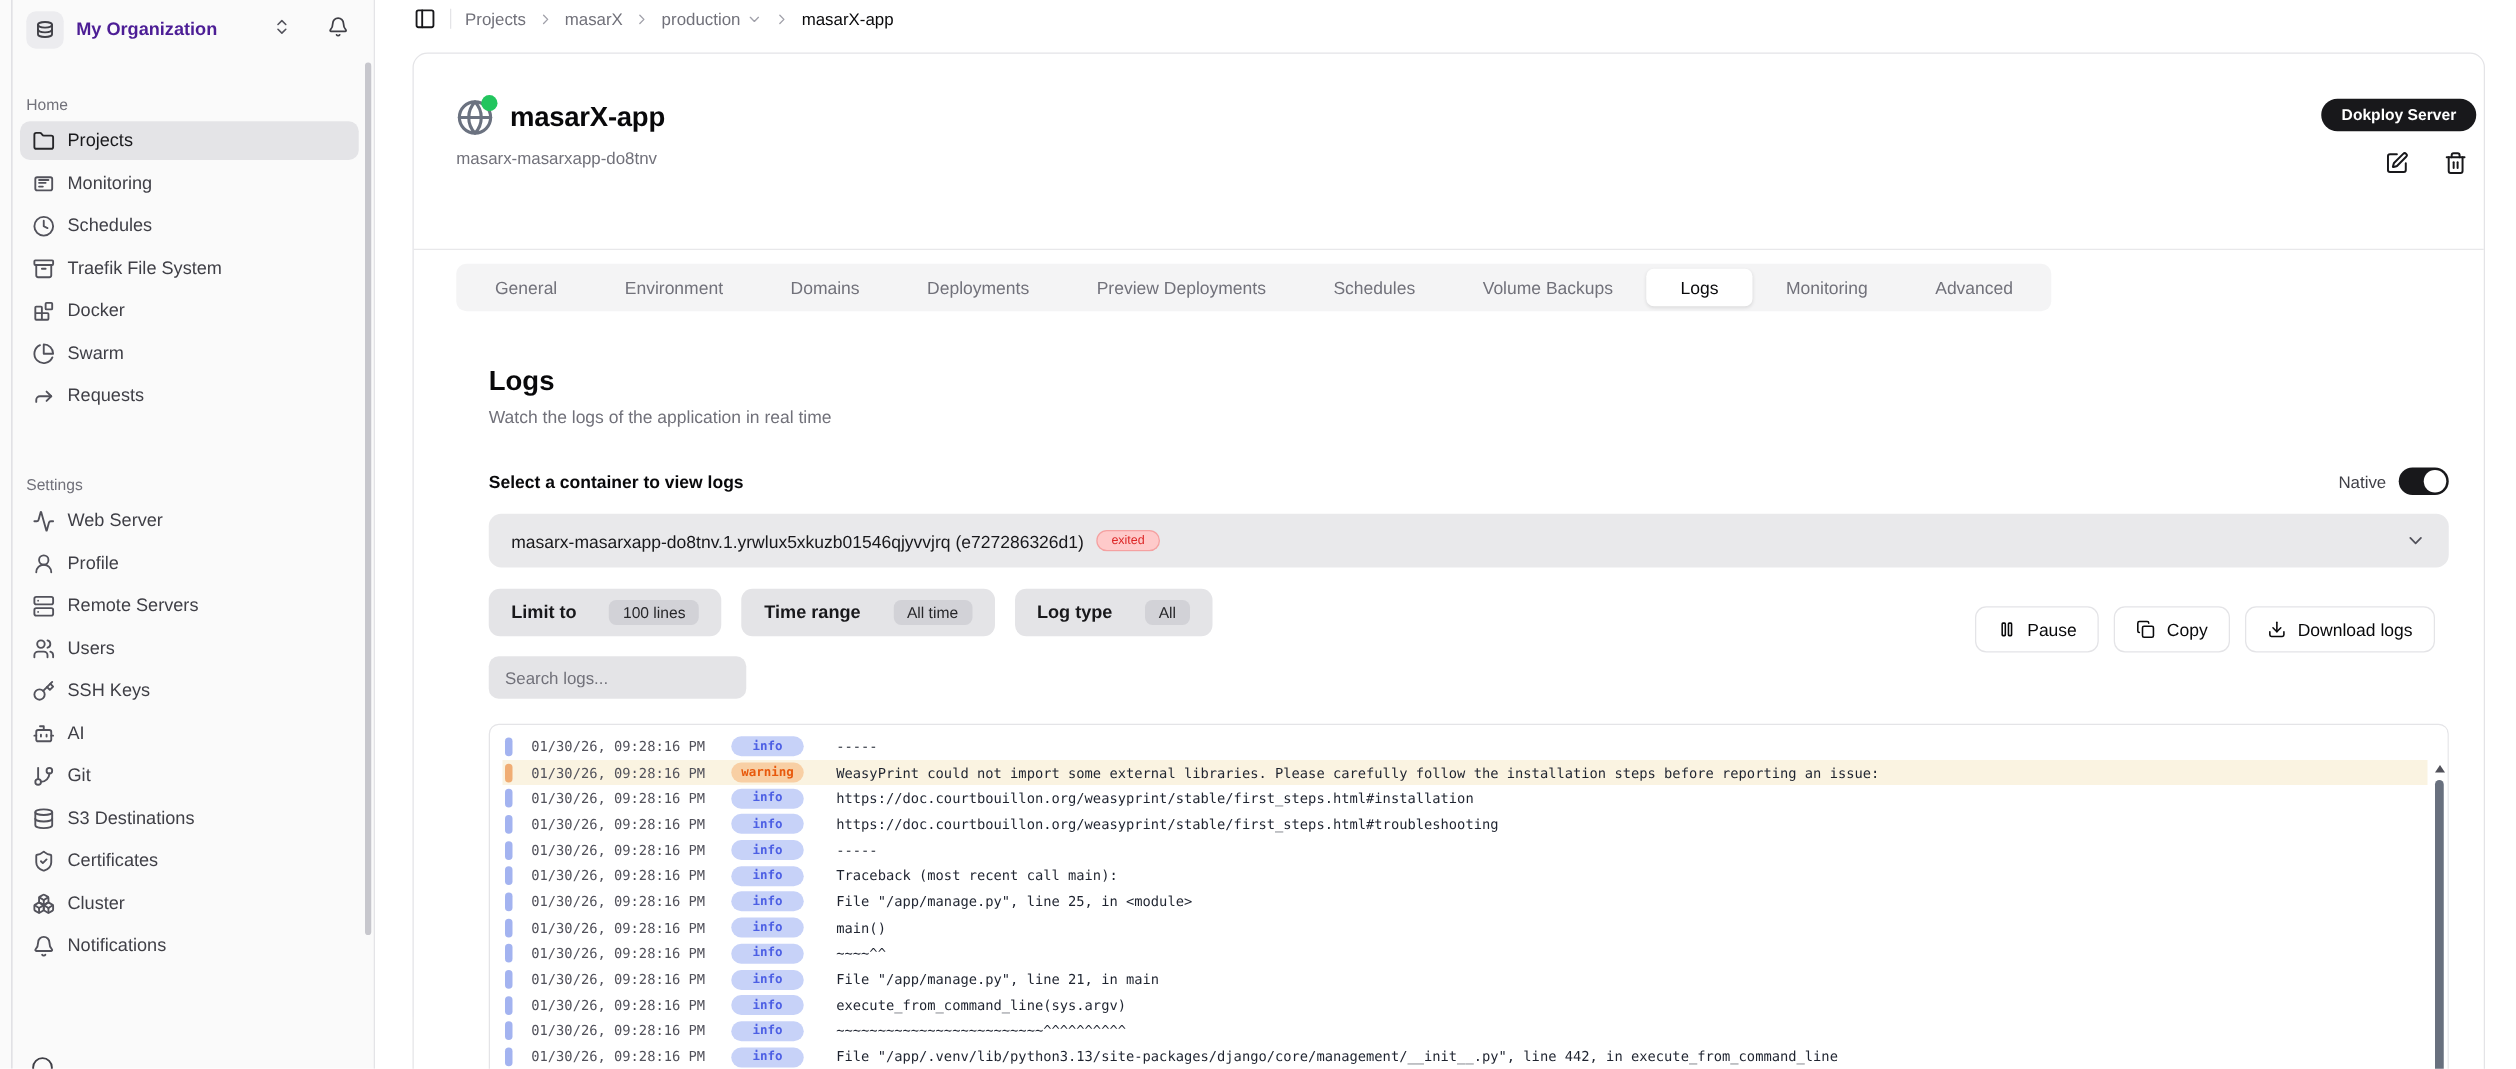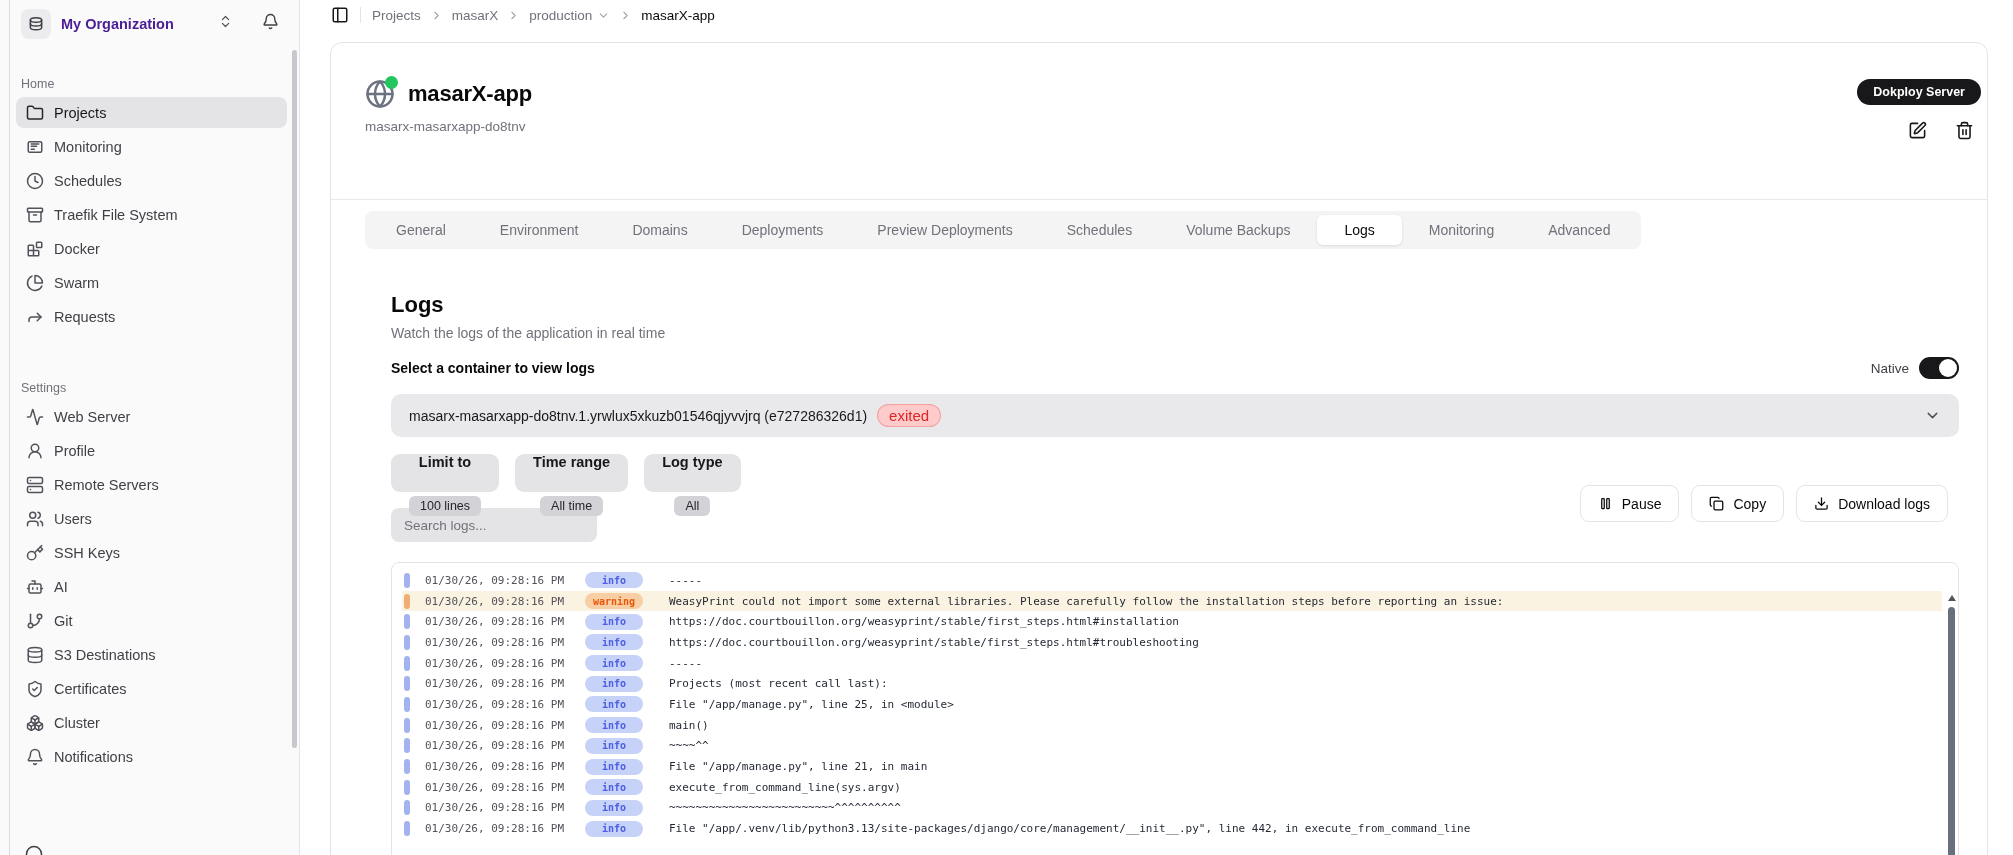--- a/index.html
+++ b/index.html
@@ -59,36 +59,36 @@
 
   .tabs-row { margin: 11px 0 0 34px; }
   .tabs { display: inline-flex; background: #f4f4f5; border-radius: 8px; padding: 4px; }
   .tab { border: none; background: transparent; font-family: inherit; padding: 7px 27px; font-size: 14px;
     font-weight: 500; color: #71717a; border-radius: 6px; white-space: nowrap; cursor: pointer; }
   .tab.active { background: #fff; color: #09090b; box-shadow: 0 1px 3px rgba(0,0,0,.1); }
 
   .logs-body { position: relative; padding: 43px 28px 0 60px; }
   .logs-title { font-size: 22px; font-weight: 700; color: #09090b; }
   .logs-sub { margin-top: 7px; font-size: 14px; color: #71717a; }
-  .select-row { margin-top: 16px; display: flex; justify-content: space-between; align-items: center; }
+  .select-row { margin-top: 33px; display: flex; justify-content: space-between; align-items: center; }
   .select-label { font-size: 14px; font-weight: 600; color: #09090b; }
   .native-wrap { display: flex; align-items: center; gap: 10px; font-size: 13.5px; color: #3f3f46; }
   .toggle { width: 40px; height: 22px; border-radius: 999px; background: #18181b; position: relative; cursor: pointer; }
   .toggle .knob { position: absolute; right: 2px; top: 2px; width: 18px; height: 18px; border-radius: 50%; background: #fff; }
 
   .container-select { margin-top: 15px; height: 43px; background: #e9e9eb; border-radius: 10px;
     display: flex; align-items: center; padding: 0 18px; gap: 10px; font-size: 14px; color: #18181b; cursor: pointer; }
   .exited-badge { background: #fecaca; color: #dc2626; border: 1px solid rgba(220,38,38,.25);
-    font-size: 15px; font-weight: 500; padding: 2px 11px; border-radius: 999px; }
+    font-size: 10px; font-weight: 500; padding: 2px 11px; border-radius: 999px; }
   .select-chevron { margin-left: auto; color: #52525b; }
 
   .filter-row { margin-top: 17px; display: flex; gap: 16px; }
   .filter-btn { border: none; font-family: inherit; background: #e4e4e7; border-radius: 9px; height: 38px;
     display: flex; align-items: center; padding: 0 18px; gap: 26px; font-size: 14.5px; font-weight: 600;
-    color: #18181b; cursor: pointer; flex-direction: column; }
+    color: #18181b; cursor: pointer; }
   .filter-badge { background: #d2d2d7; border-radius: 6px; padding: 3px 11px; font-size: 12.5px;
     font-weight: 500; color: #27272a; }
 
   .log-actions { position: absolute; right: 39px; top: 236px; display: flex; gap: 12px; }
   .action-btn { display: flex; align-items: center; gap: 9px; height: 37px; padding: 0 17px;
     border: 1px solid #e4e4e7; border-radius: 9px; background: #fff; font-family: inherit; font-size: 14px;
     font-weight: 500; color: #09090b; cursor: pointer; }
 
   .search-input { display: block; margin-top: 16px; width: 206px; height: 34px; background: #e4e4e7;
     border: none; border-radius: 8px; padding: 0 13px; font-family: inherit; font-size: 13.5px; color: #18181b; }
@@ -526,21 +526,21 @@
             <div class="log-row info">
               <span class="bar info"></span>
               <span class="ts">01/30/26, 09:28:16 PM</span>
               <span class="lvl info">info</span>
               <span class="msg">-----</span>
             </div>
             <div class="log-row info">
               <span class="bar info"></span>
               <span class="ts">01/30/26, 09:28:16 PM</span>
               <span class="lvl info">info</span>
-              <span class="msg">Projects (most recent call last):</span>
+              <span class="msg">Traceback (most recent call main):</span>
             </div>
             <div class="log-row info">
               <span class="bar info"></span>
               <span class="ts">01/30/26, 09:28:16 PM</span>
               <span class="lvl info">info</span>
               <span class="msg">File "/app/manage.py", line 25, in &lt;module&gt;</span>
             </div>
             <div class="log-row info">
               <span class="bar info"></span>
               <span class="ts">01/30/26, 09:28:16 PM</span>

